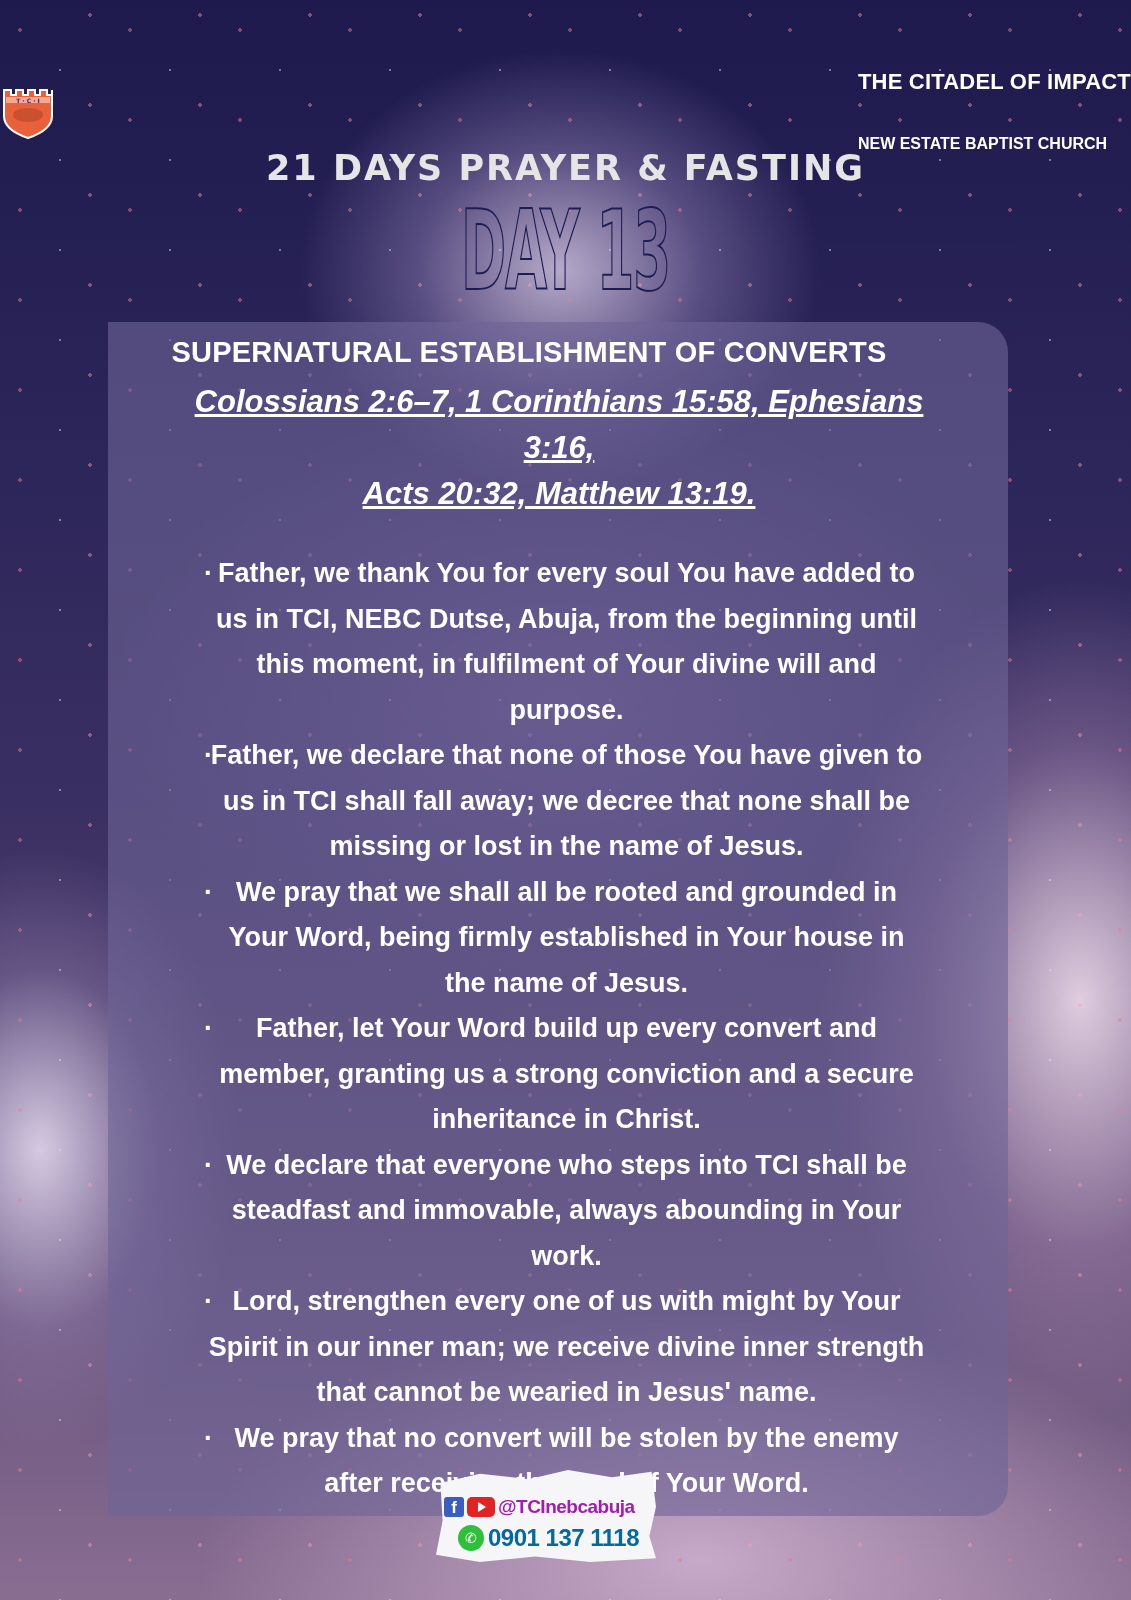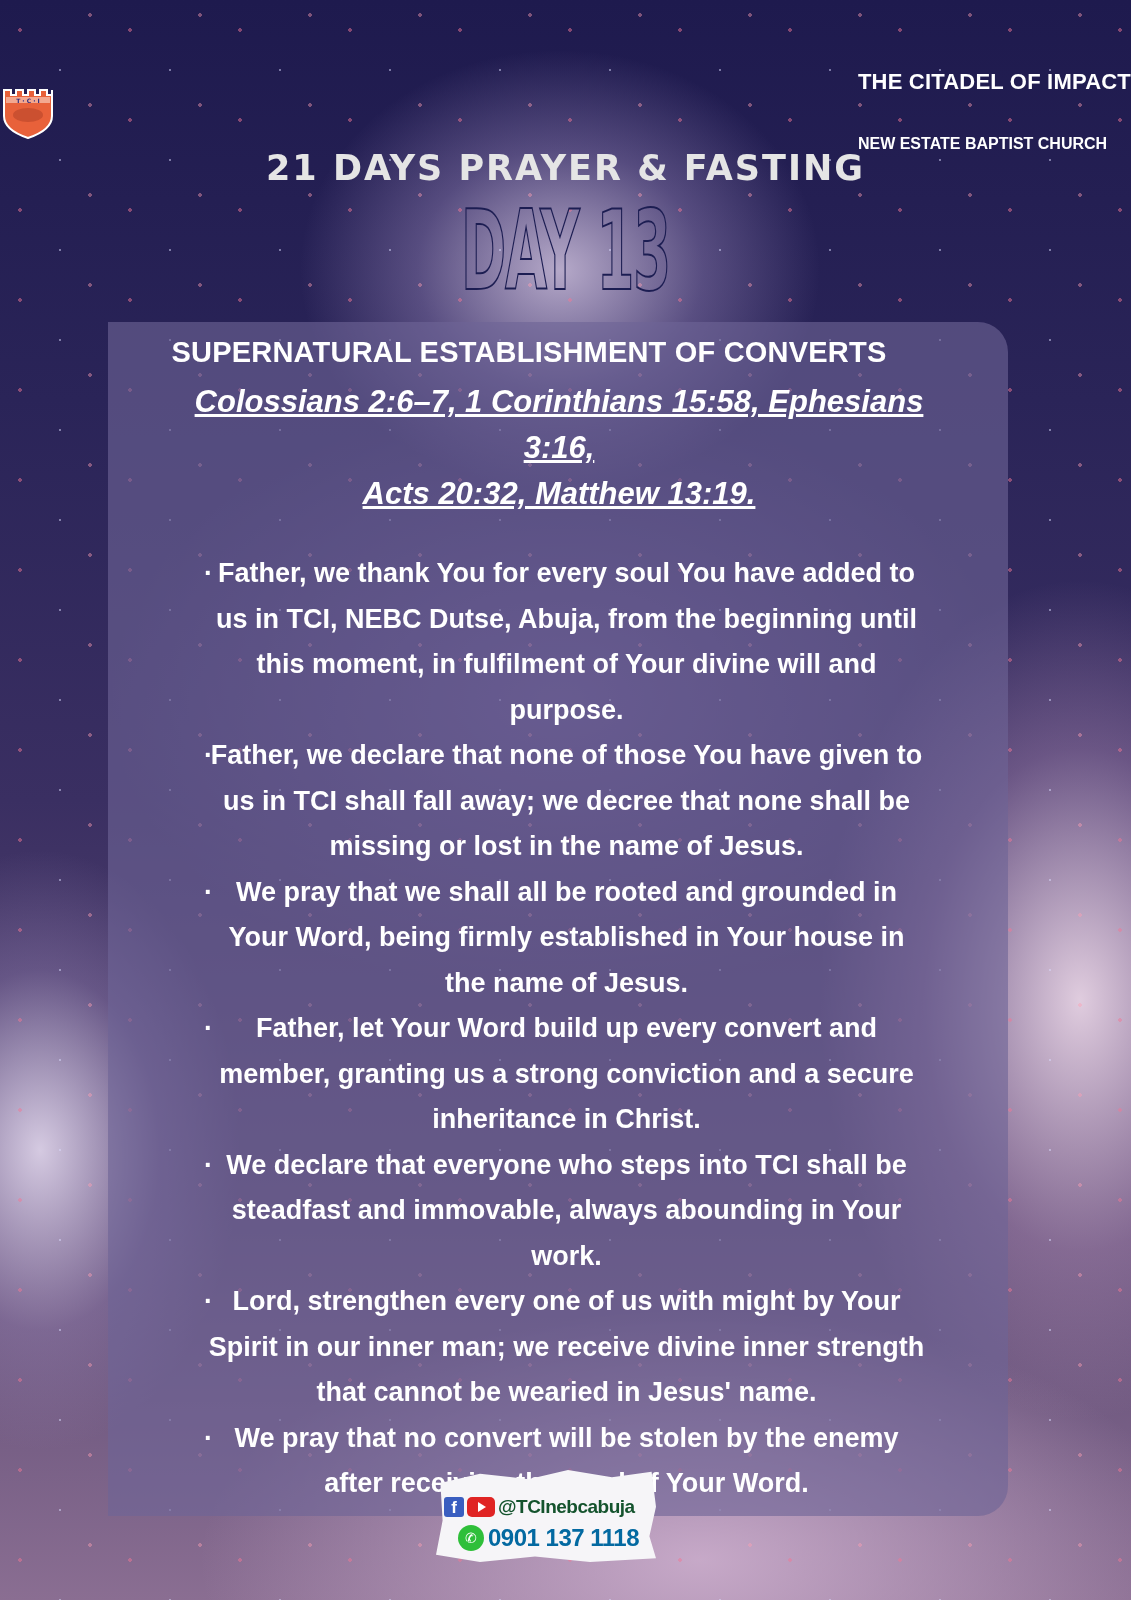--- a/index.html
+++ b/index.html
@@ -38,21 +38,21 @@
   .refs { font-size: 31px; font-style: italic; font-weight: bold; line-height: 46px; margin-top: 10px; padding: 0 30px; text-decoration: underline; }
   .prayers { list-style: none; margin: 34px 0 0 0; padding: 0 40px 0 55px; }
   .prayers li { font-size: 27px; font-weight: bold; line-height: 45.5px; position: relative; }
   .prayers li .bullet { position: absolute; left: -4px; top: 0; }
   .footer { position: absolute; left: 436px; top: 1470px; width: 220px; height: 92px;
     background: #f6f5f8; clip-path: polygon(2% 14%, 20% 4%, 42% 10%, 60% 0%, 80% 8%, 98% 2%, 100% 40%, 97% 72%, 100% 96%, 70% 100%, 45% 94%, 20% 100%, 0% 92%, 3% 55%); }
   .social-row { position: absolute; left: 8px; top: 26px; display: flex; align-items: center; gap: 3px; }
   .fb { width: 20px; height: 20px; background: #3a5ec0; border-radius: 3px; color: #fff; font-weight: bold; font-size: 17px; text-align: center; line-height: 22px; }
   .yt { width: 28px; height: 20px; background: #e02424; border-radius: 5px; position: relative; }
   .yt::after { content: ""; position: absolute; left: 11px; top: 5px; border-left: 8px solid #fff; border-top: 5px solid transparent; border-bottom: 5px solid transparent; }
-  .handle { font-size: 19px; font-weight: bold; color: #14532d; letter-spacing: -0.5px; }
+  .handle { font-size: 19px; font-weight: bold; color: #a21caf; letter-spacing: -0.5px; }
   .phone-row { position: absolute; left: 22px; top: 54px; display: flex; align-items: center; gap: 4px; }
   .wa { width: 26px; height: 26px; background: #2fbf3a; border-radius: 50%; color: #fff; font-size: 14px; text-align: center; line-height: 26px; }
   .phone { font-size: 24px; font-weight: bold; color: #0369a1; letter-spacing: -0.5px; }
 </style>
 </head>
 <body>
 
 <div class="bg"></div>
 <div class="confetti"></div>
 

